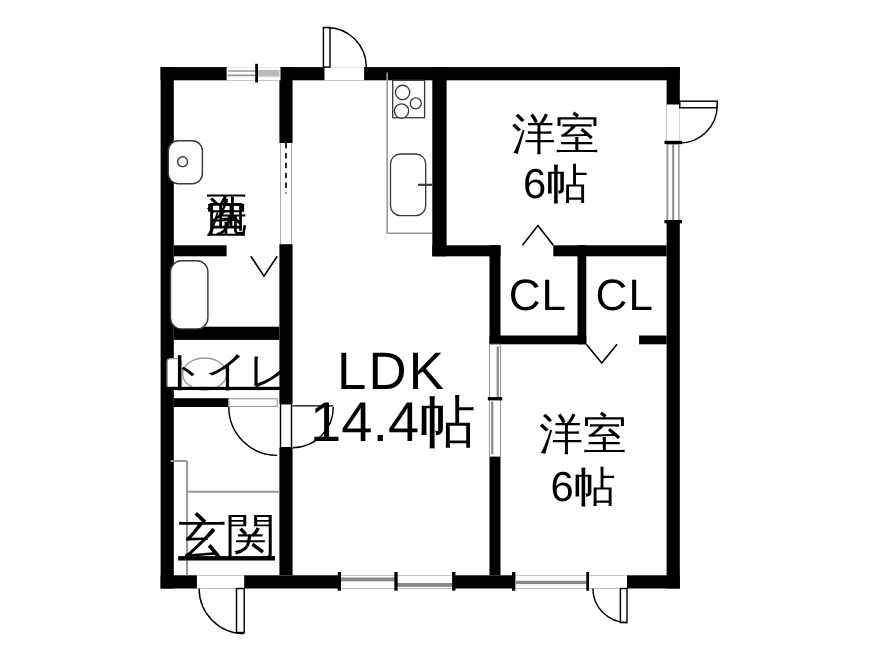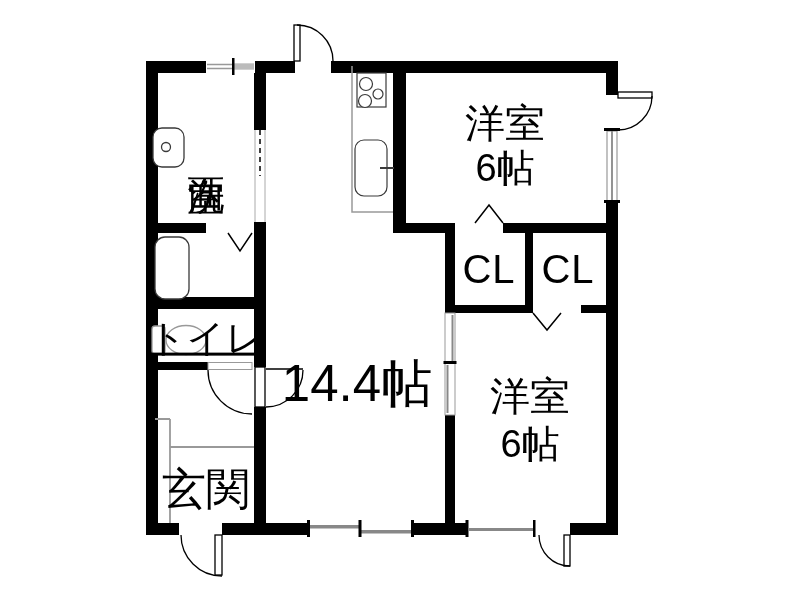--- a/index.html
+++ b/index.html
@@ -154,22 +154,23 @@
       </g>
       <path d="M155,419 H170 M170,419 V523 M170,447 H254" stroke="var(--fixture-gray,#999)" stroke-width="1.8" fill="none"></path>
     </g>
   </svg>
 
   <div class="room-label vertical" style="left:206px;top:148px;font-size:37px;">洗面室</div>
 
 
   <div class="room-label" style="left:206px;top:338px;font-size:38px;text-decoration:underline;">トイレ</div>
 
-  <div class="room-label" style="left:206px;top:489px;font-size:44px;">玄関</div>
+  <div class="room-label" style="left:206px;top:489px;font-size:44px;text-decoration:underline;">玄関</div>
 
+  <div class="room-label" style="left:356px;top:339px;font-size:48px;letter-spacing:2px;">LDK</div>
   <div class="room-label" style="left:357px;top:384px;font-size:51px;">14.4帖</div>
 
   <div class="room-label" style="left:505px;top:123px;font-size:40px;">洋室</div>
   <div class="room-label" style="left:505px;top:168px;font-size:38px;">6帖</div>
 
   <div class="room-label" style="left:530px;top:396px;font-size:40px;">洋室</div>
   <div class="room-label" style="left:530px;top:444px;font-size:38px;">6帖</div>
 
   <div class="room-label" style="left:489px;top:269px;font-size:40px;letter-spacing:1px;">CL</div>
   <div class="room-label" style="left:568px;top:269px;font-size:40px;letter-spacing:1px;">CL</div>

